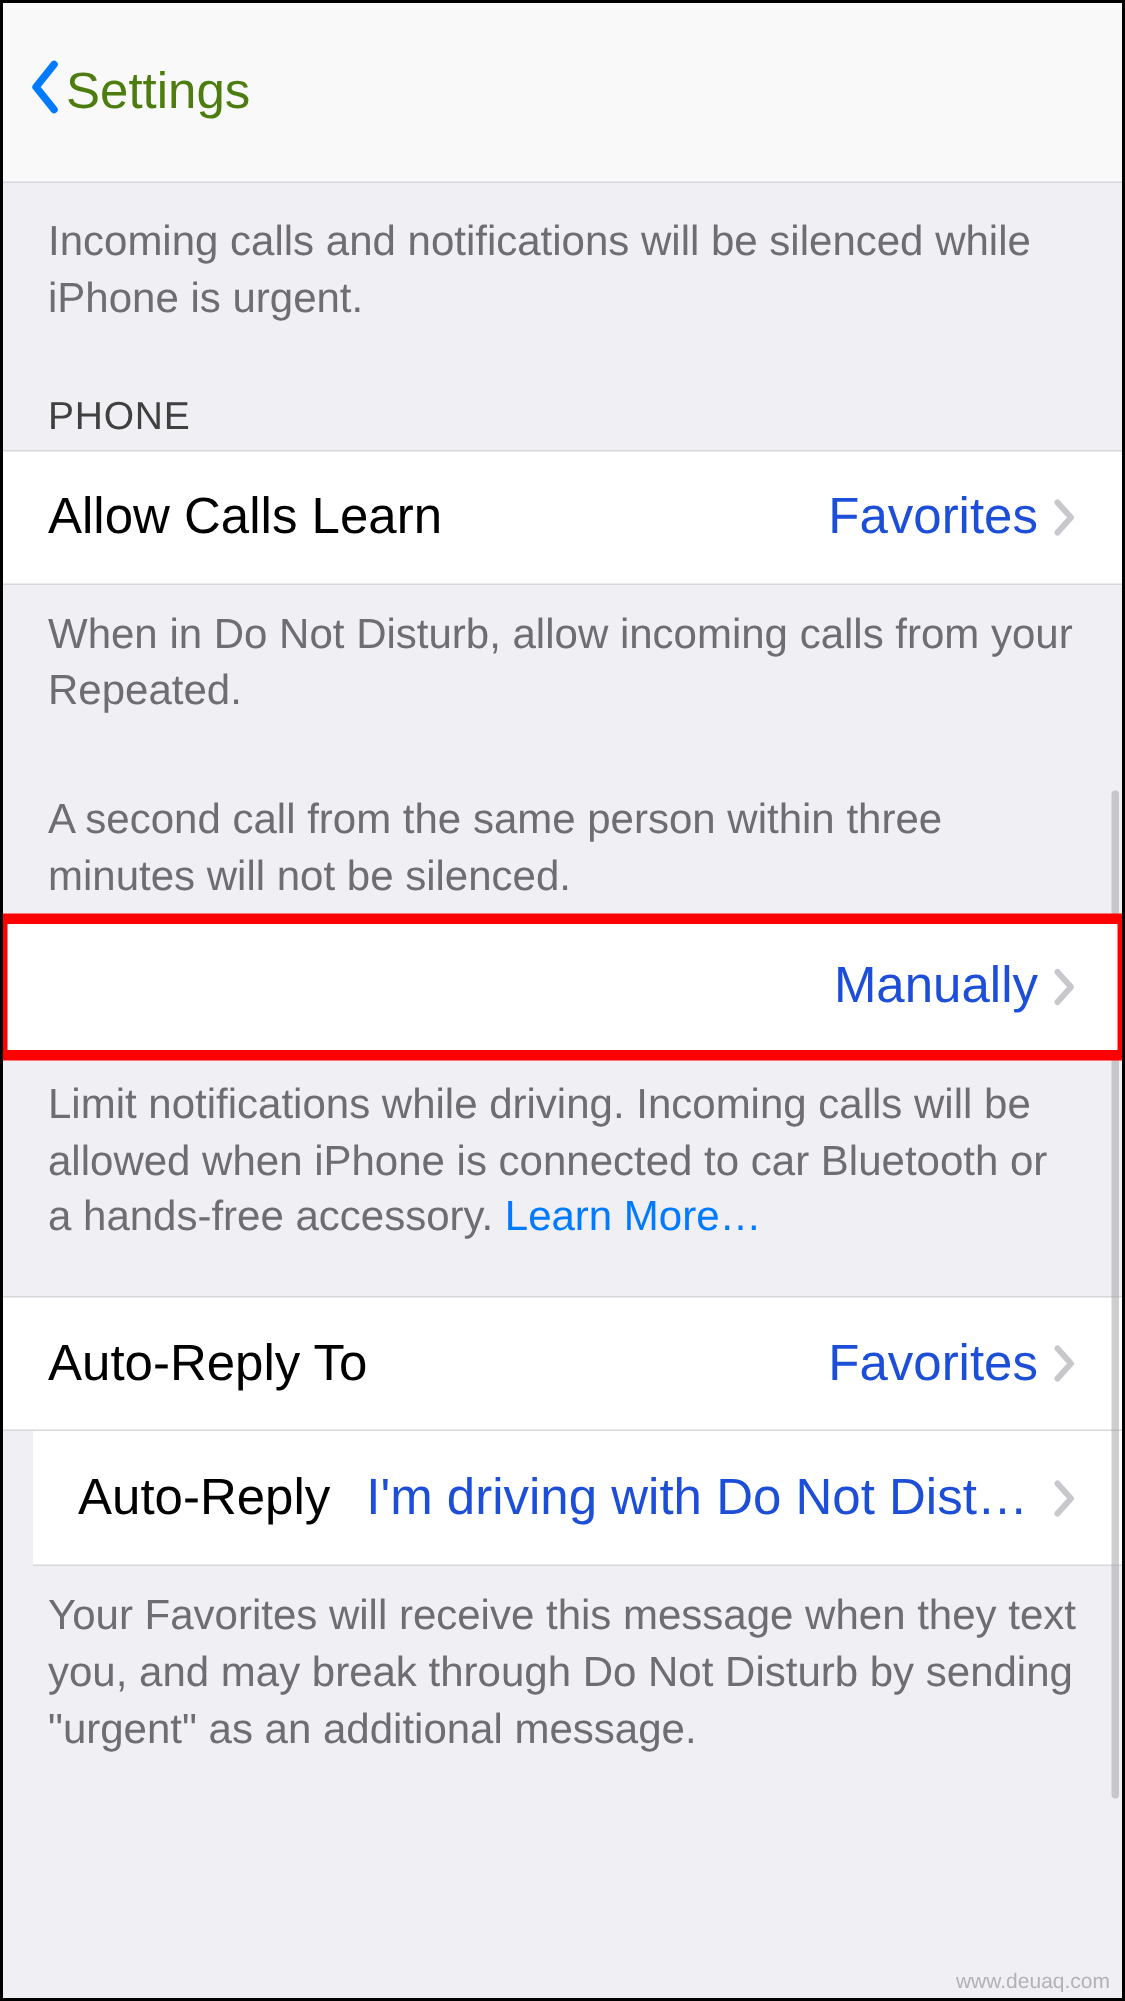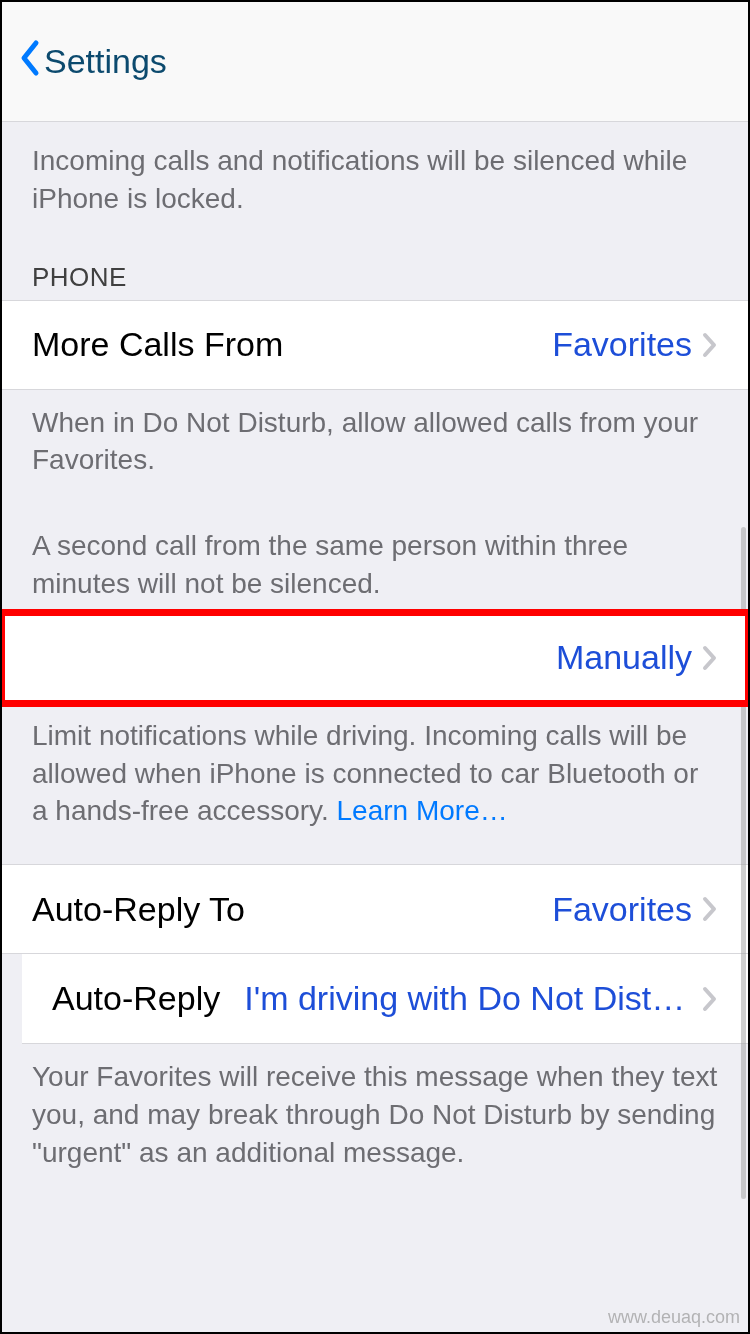--- a/index.html
+++ b/index.html
@@ -19,21 +19,21 @@
       align-items: center;
       height: 120px;
       background: #f9f9f9;
       border-bottom: 1px solid #d7d7db;
       position: relative;
       padding: 0 10px;
     }
     .back-btn {
       display: flex;
       align-items: center;
-      color: #0c4a6e;
+      color: #4d7c0f;
       font-size: 34px;
       gap: 4px;
       position: absolute;
       left: 16px;
     }
     .back-chevron {
       font-size: 44px;
       font-weight: 600;
       line-height: 1;
     }
@@ -132,56 +132,56 @@
       width: 5px;
       height: 672px;
       background: #a0a0a0;
       border-radius: 3px;
       opacity: 0.5;
     }
     .watermark {
       position: absolute;
       bottom: 4px;
       right: 8px;
-      font-size: 18px;
+      font-size: 14px;
       color: #999;
       opacity: 0.7;
     }
   </style>
 </head>
 <body>
 
 <div class="content">
 
   <div class="nav">
     <div class="back-btn">
       <span class="back-chevron">
         <svg width="22" height="38" viewBox="0 0 22 38" fill="none" stroke="#007aff" stroke-width="5" stroke-linecap="round" stroke-linejoin="round">
             <polyline points="18,4 6,19 18,34"></polyline>
           </svg>
       </span>
       <span>Settings</span>
     </div>
   </div>
 
-  <div class="desc-top">Incoming calls and notifications will be silenced while iPhone is locked.</div>
+  <div class="desc-top">Incoming calls and notifications will be silenced while iPhone is urgent.</div>
 
   <div class="section-header">PHONE</div>
 
   <div class="row">
-    <span class="row-label">More Calls From</span>
+    <span class="row-label">Allow Calls Learn</span>
     <span class="row-value">Favorites</span>
     <span class="chevron">
       <svg width="16" height="26" viewBox="0 0 16 26" fill="none" stroke="#c7c7cc" stroke-width="4" stroke-linecap="round" stroke-linejoin="round">
           <polyline points="3,3 12,13 3,23"></polyline>
         </svg>
     </span>
   </div>
 
-  <div class="footer">When in Do Not Disturb, allow allowed calls from your Favorites.</div>
+  <div class="footer">When in Do Not Disturb, allow incoming calls from your Repeated.</div>
 
   <div style="height:24px"></div>
 
 
   <div class="footer">A second call from the same person within three minutes will not be silenced.</div>
 
 
   <div class="row highlight">
     <span class="row-value">Manually</span>
     <span class="chevron">

